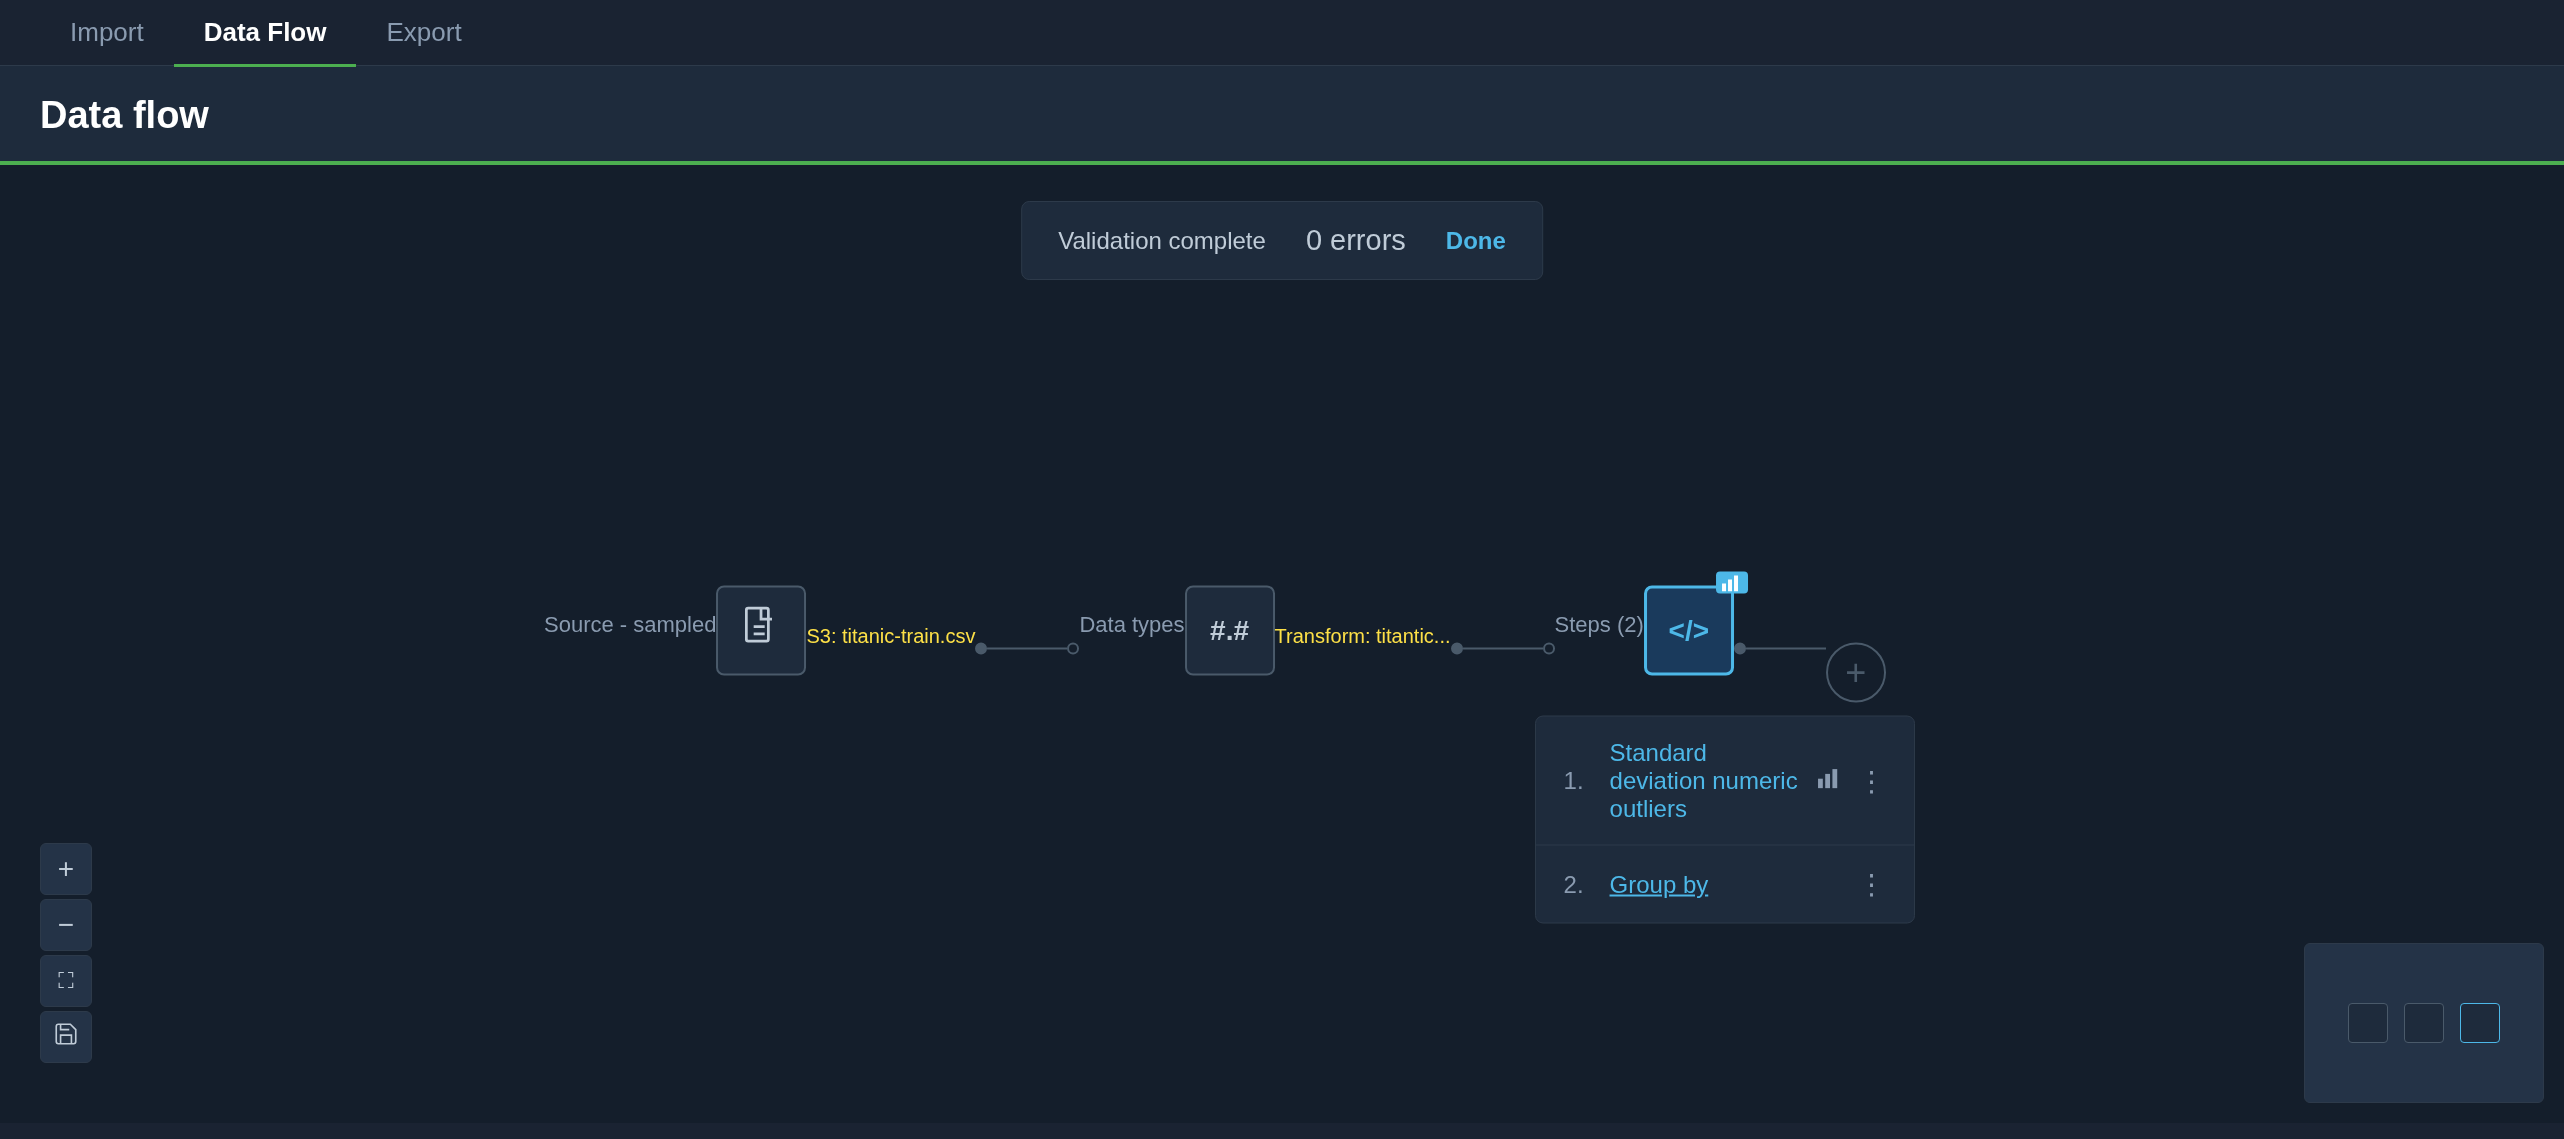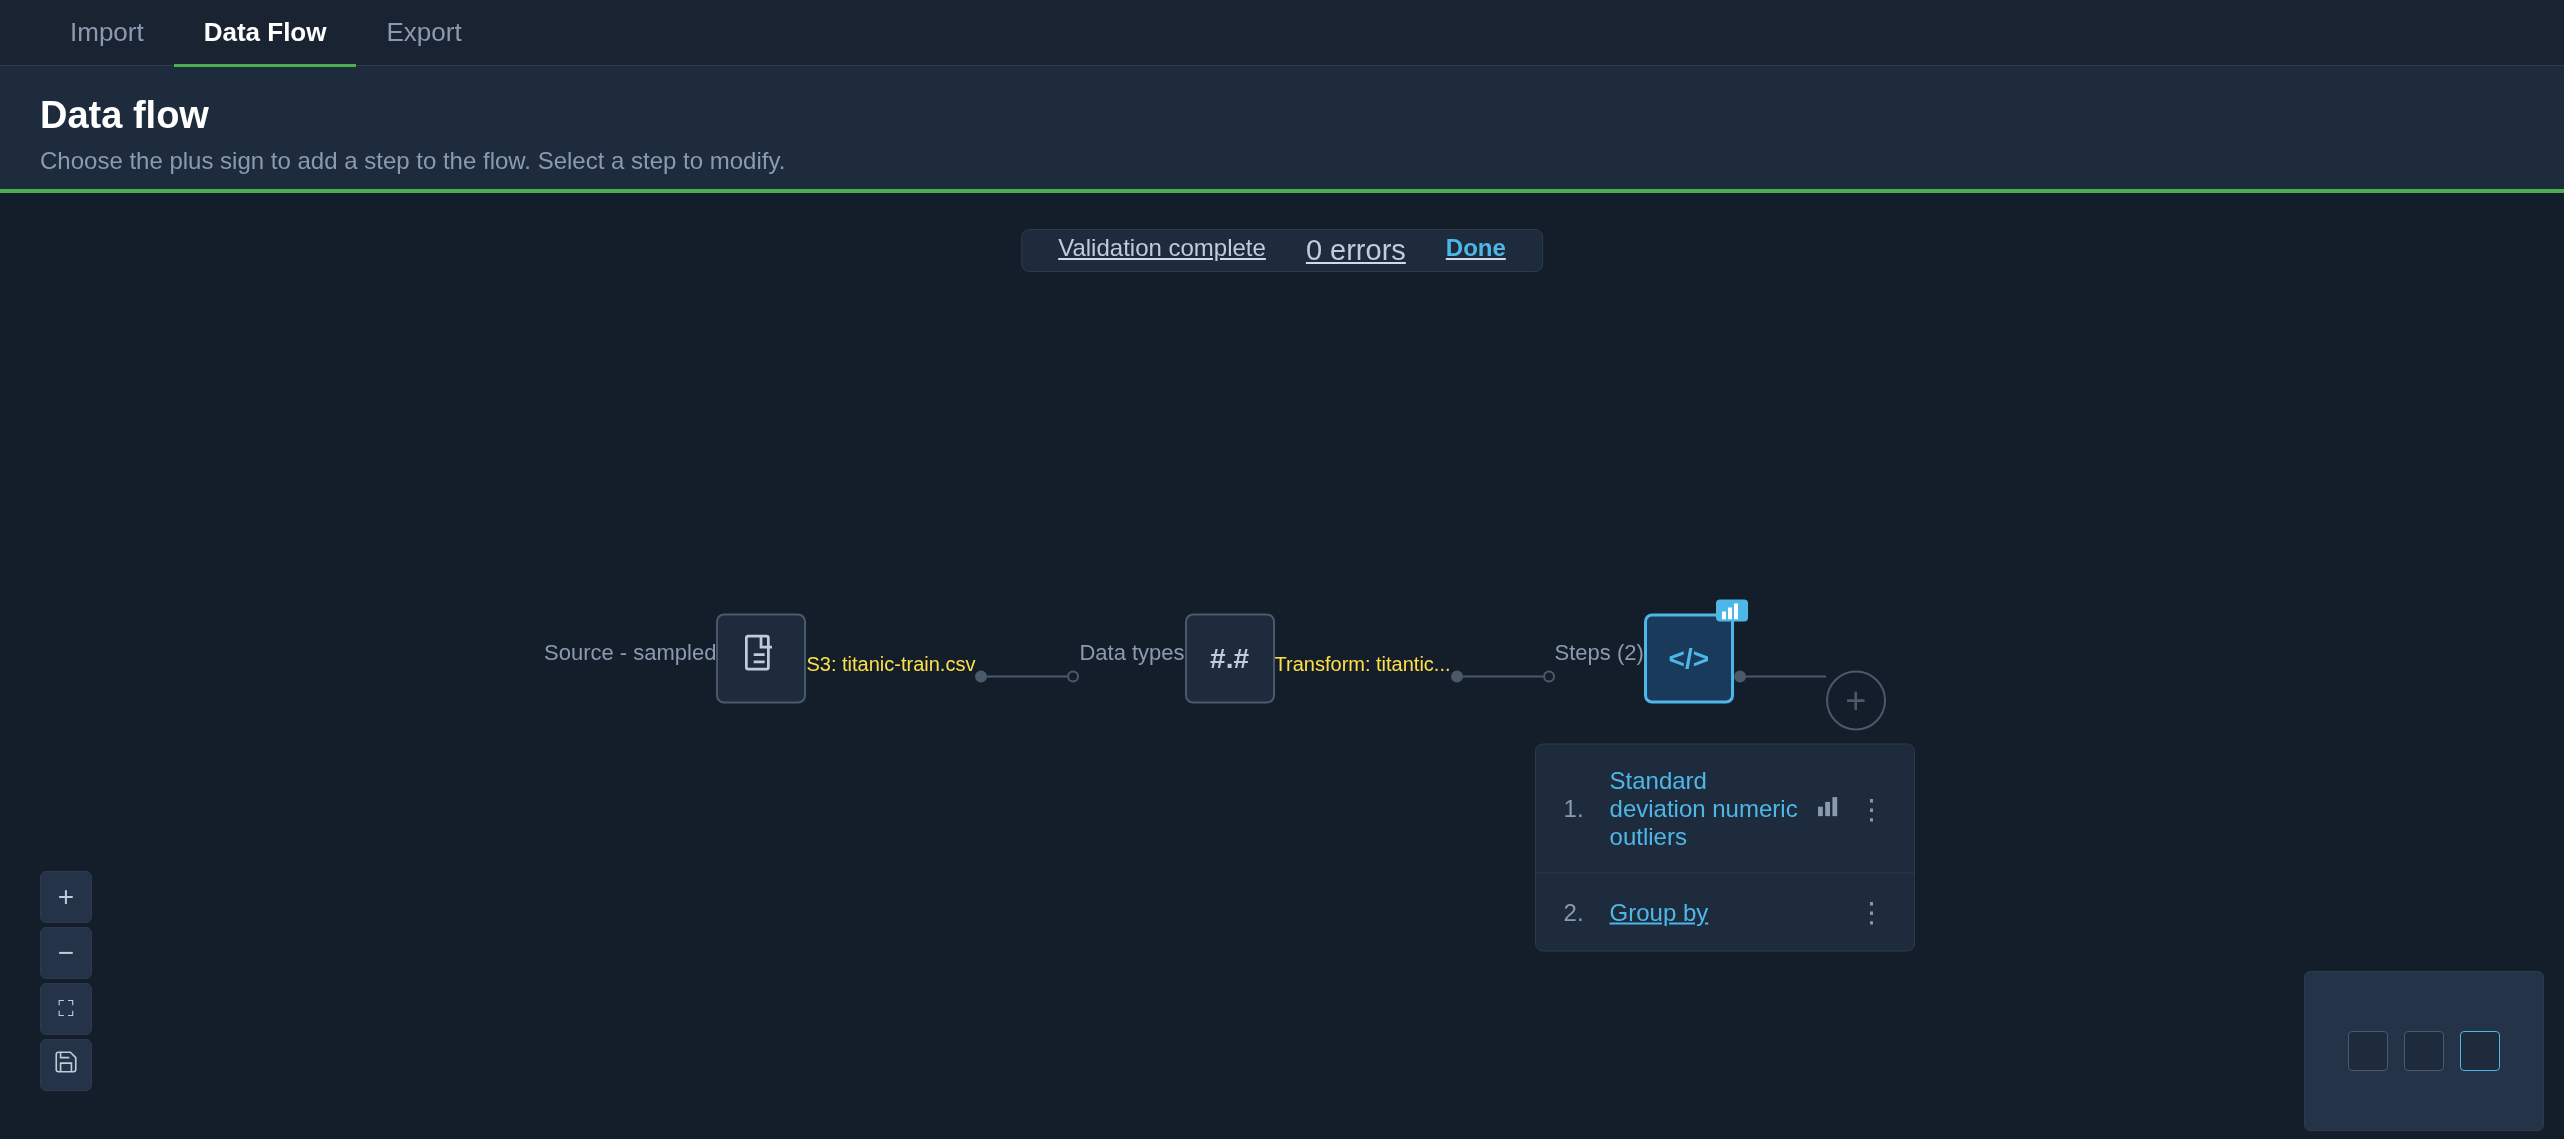--- a/index.html
+++ b/index.html
@@ -76,24 +76,24 @@
     
     .validation-banner {
       position: absolute;
       top: 36px;
       left: 50%;
       transform: translateX(-50%);
       background: #1e2b3c;
       border: 1px solid #2d3a4a;
       border-radius: 8px;
       display: flex;
+      align-items: center;
       gap: 40px;
-      padding: 4px 36px;
+      padding: 22px 36px;
       z-index: 10;
-      text-decoration: underline;
     }
     .validation-text {
       font-size: 24px;
       color: #c0ccd8;
     }
     .validation-errors {
       font-size: 29px;
       color: #c0ccd8;
     }
     .validation-done {
@@ -330,21 +330,20 @@
   <div class="nav-tab active">
     <span>Data Flow</span>
   </div>
   <div class="nav-tab">
     <span>Export</span>
   </div>
 </nav>
 
 <div class="page-header">
   <div class="page-title">Data flow</div>
-  <div class="page-subtitle">Choose the plus sign to add a step to the flow. Select a step to modify.</div>
 </div>
 
 <div class="green-divider"></div>
 
 <div class="canvas-area">
 
   <div class="validation-banner">
     <span class="validation-text">Validation complete</span>
     <span class="validation-errors">0 errors</span>
     <span class="validation-done">Done</span>

